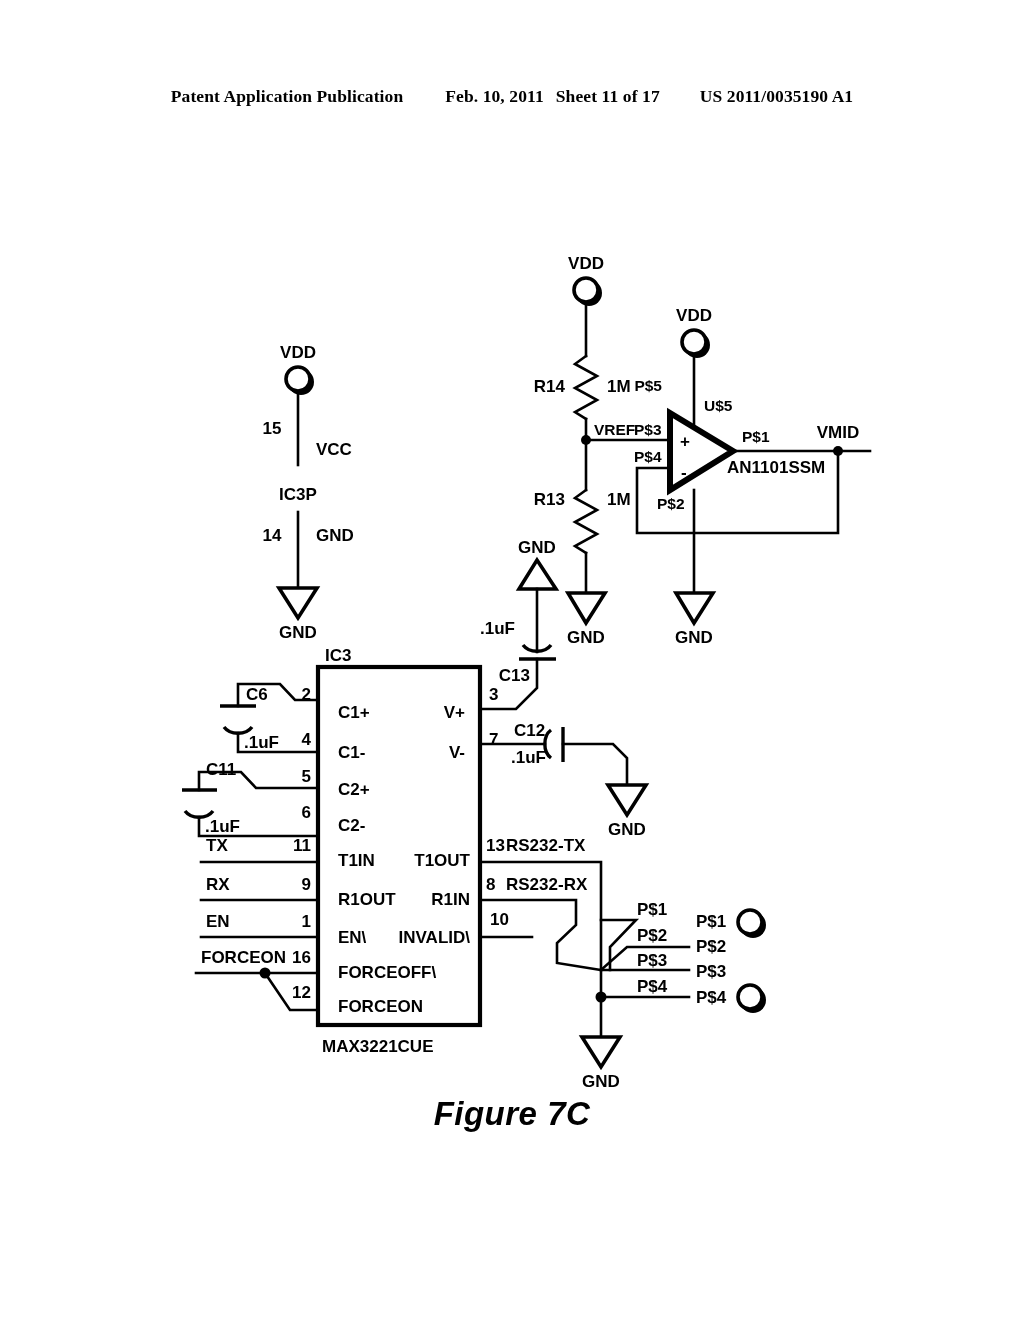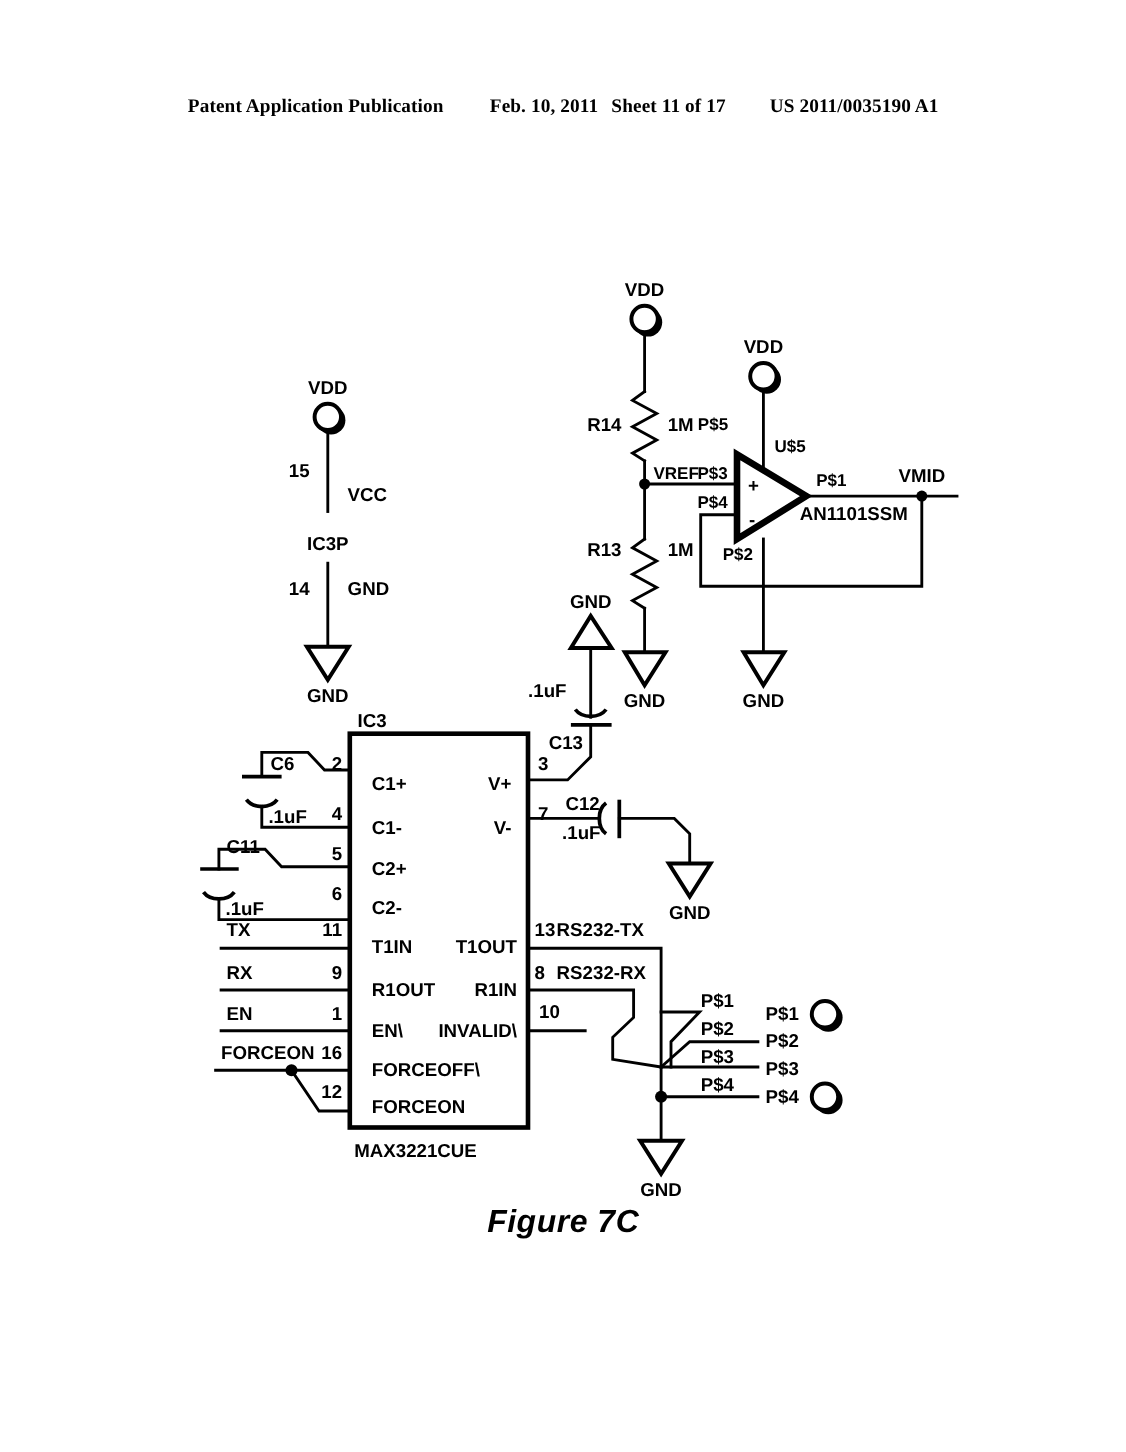--- a/index.html
+++ b/index.html
@@ -39,21 +39,21 @@
   .hdr-sheet { margin-right: 40px; }
   .figcaption {
     position: absolute;
     left: 0;
     top: 1095px;
     width: 1024px;
     text-align: center;
     font-family: "Liberation Sans", sans-serif;
     font-style: italic;
     font-weight: bold;
-    font-size: 29px;
+    font-size: 33px;
     letter-spacing: 0.5px;
   }
   svg#schematic {
     position: absolute;
     left: 0;
     top: 0;
   }
   svg#schematic text {
     font-family: "Liberation Sans", sans-serif;
     font-weight: bold;

